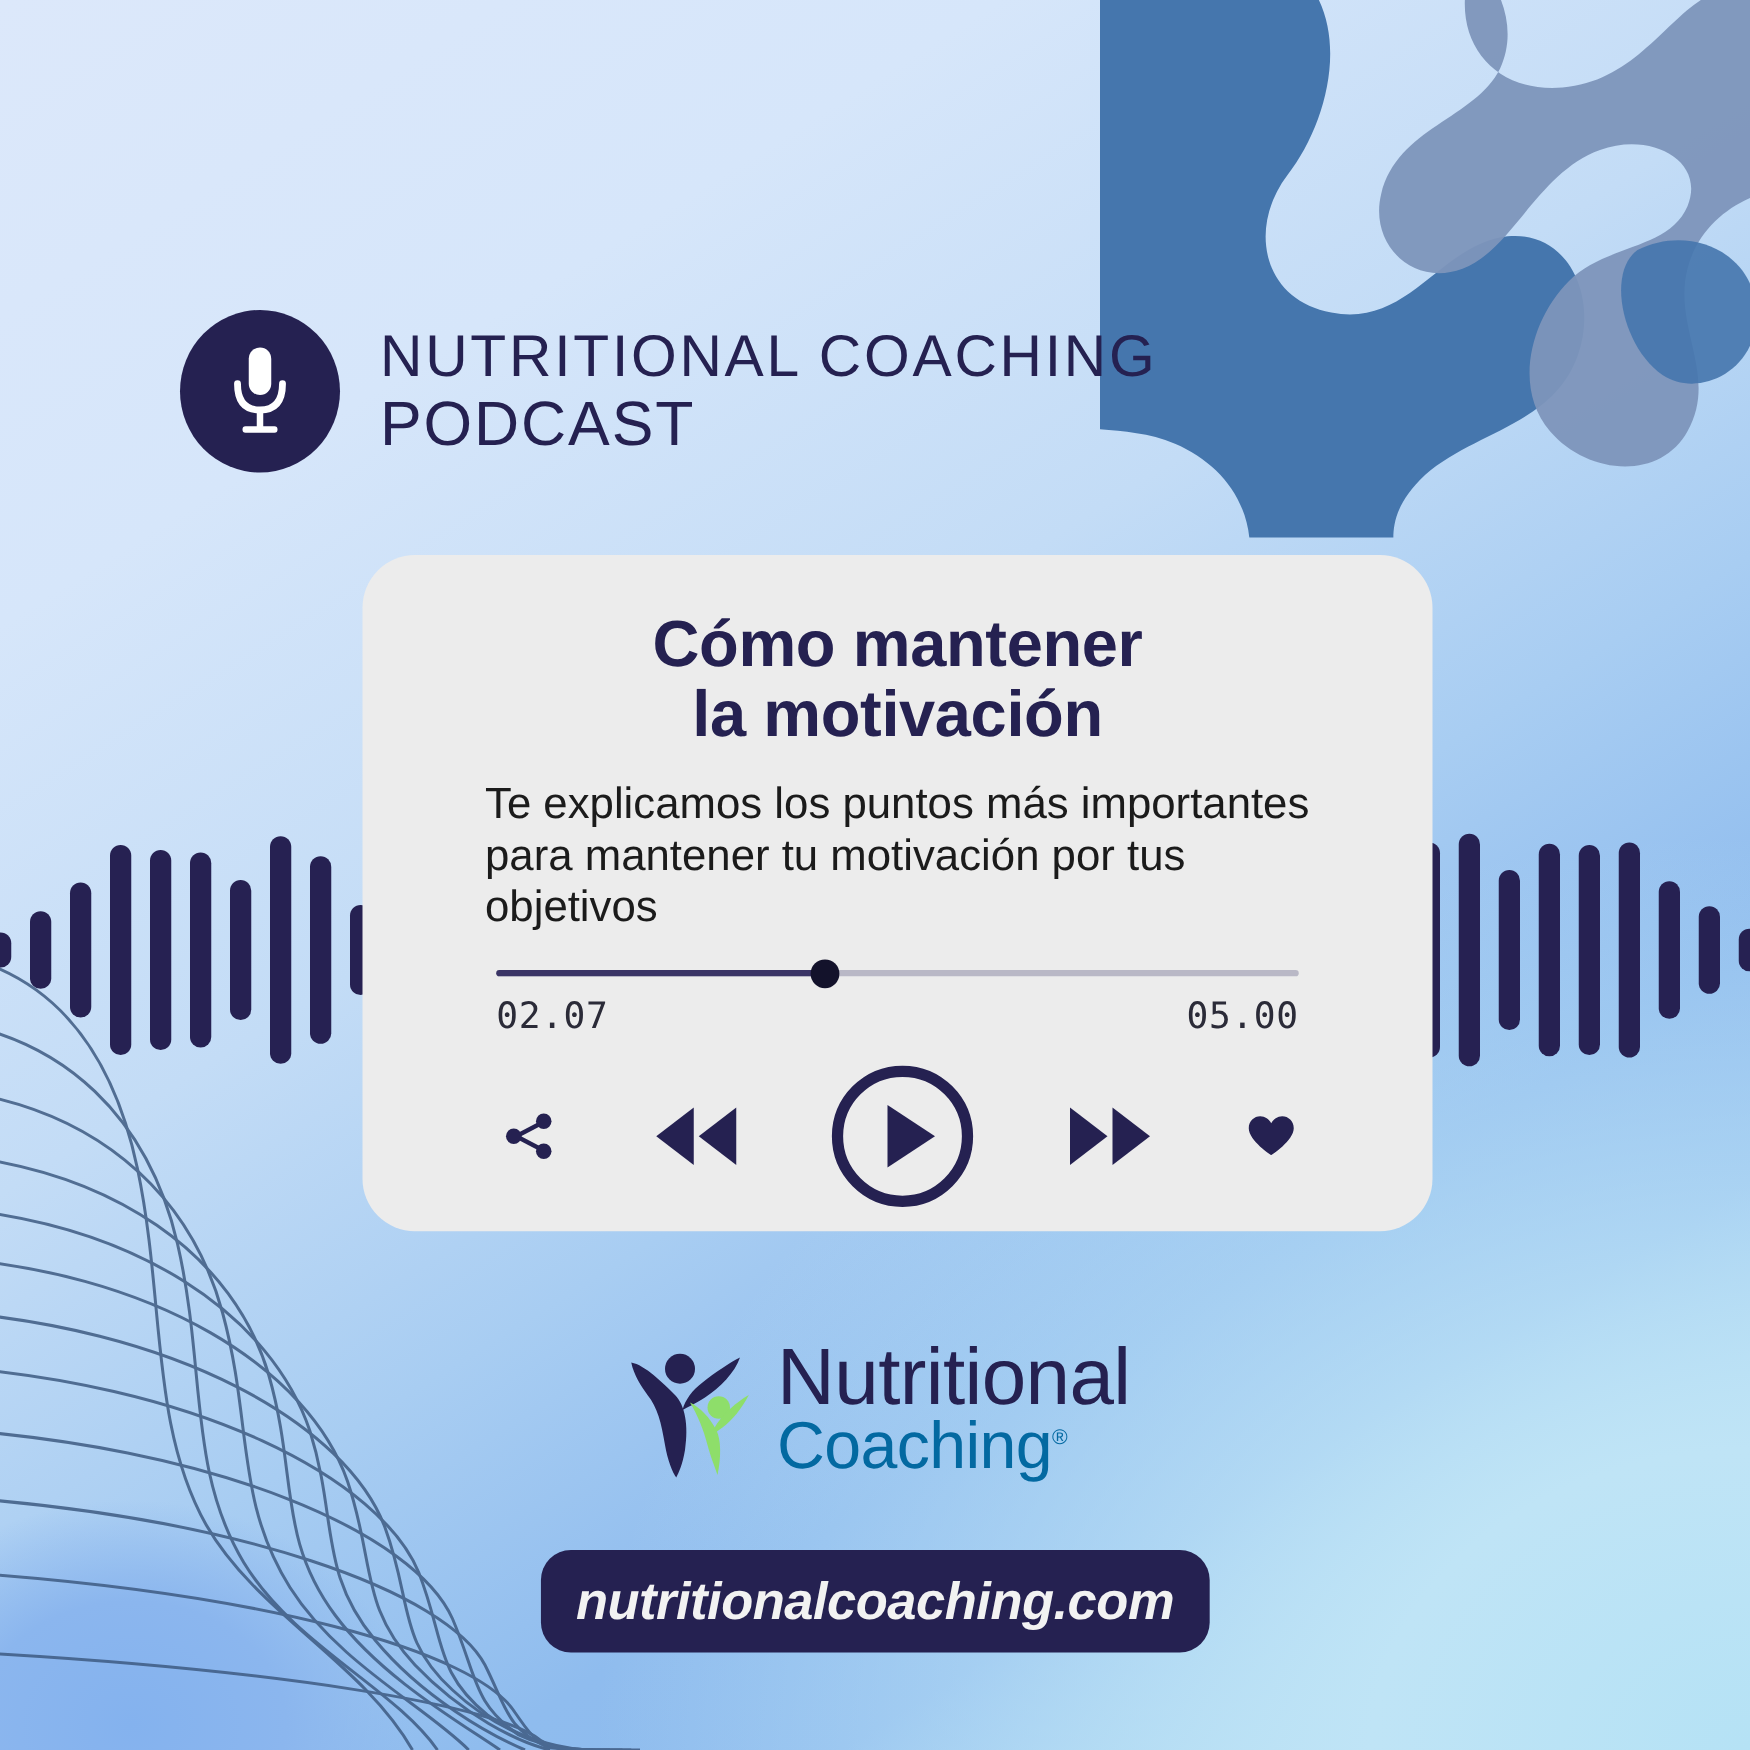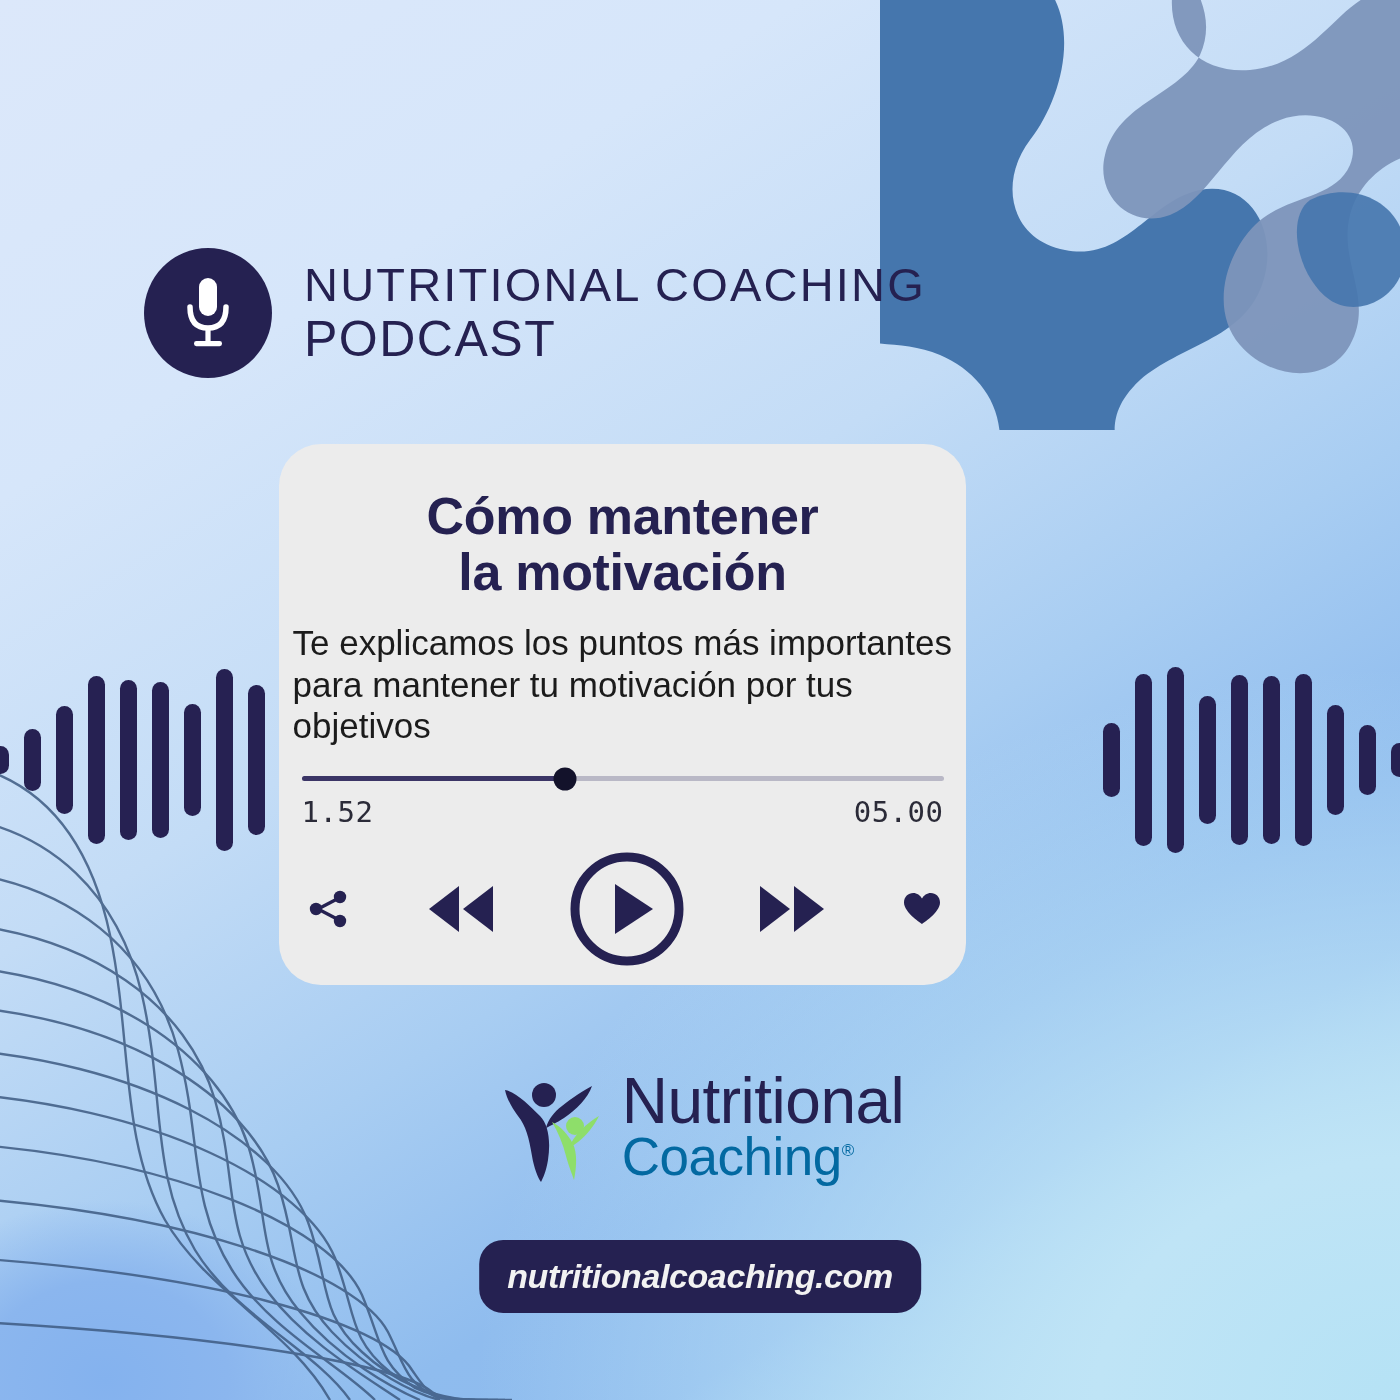--- a/index.html
+++ b/index.html
@@ -41,21 +41,21 @@
     font-size:47px;letter-spacing:2.2px;color:#252151;font-weight:400;
     line-height:1.12;white-space:nowrap;
   }
   .brand-bottom{
     font-size:50px;letter-spacing:1.5px;color:#252151;font-weight:normal;
     line-height:1.12;white-space:nowrap;
   }
 
   
   .card{
-    position:absolute;left:279px;top:444px;width:687px;height:541px;
+    position:absolute;left:290px;top:444px;width:856px;height:541px;
     background:#ececec;border-radius:42px;
     display:flex;flex-direction:column;align-items:center;
   }
   .card-title{
     margin-top:44px;font-size:52px;font-weight:bold;color:#252151;
     text-align:center;line-height:1.08;letter-spacing:-0.3px;
   }
   .card-sub{
     margin-top:22px;font-size:35px;color:#1b1b1b;text-align:left;
     line-height:1.18;font-weight:400;max-width:660px;
@@ -82,21 +82,21 @@
     align-items:center;justify-content:center;gap:6px;
   }
   .logo-text{display:flex;flex-direction:column;line-height:0.96;}
   .logo-text .l1{font-size:64px;color:#252151;letter-spacing:-0.5px;}
   .logo-text .l2{font-size:53px;color:#0369a1;letter-spacing:-0.5px;position:relative;}
   .logo-text .l2 sup{font-size:17px;vertical-align:super;}
 
   .url-badge{
     position:absolute;left:50%;top:1240px;transform:translateX(-50%);
     background:#252151;color:#f2f2f2;border-radius:24px;
-    padding:17px 28px;font-size:34px;font-weight:bold;font-style:italic;
+    padding:17px 28px;font-size:42px;font-weight:bold;font-style:italic;
     letter-spacing:-0.4px;white-space:nowrap;
   }
 </style>
 </head>
 <body>
 
 <div id="stage">
 
   <div class="bg-base"></div>
   <div class="bg-lowerleft"></div>
@@ -178,21 +178,21 @@
     </div>
 
     <div class="card-sub">Te explicamos los puntos más importantes para mantener tu motivación por tus objetivos</div>
 
     <div class="progress-wrap">
       <div class="track">
         <div class="track-fill" style="width: 41%;"></div>
         <div class="thumb" style="left: 41%;"></div>
       </div>
       <div class="times">
-        <span>1.52</span>
+        <span>02.07</span>
         <span>05.00</span>
       </div>
     </div>
 
     <div class="controls">
 
       <div class="ctl">
         <svg width="52" height="52" viewBox="0 0 52 52">
           <line x1="16" y1="26" x2="37" y2="15" stroke="#252151" stroke-width="3.4"></line>
           <line x1="16" y1="26" x2="37" y2="37" stroke="#252151" stroke-width="3.4"></line>

